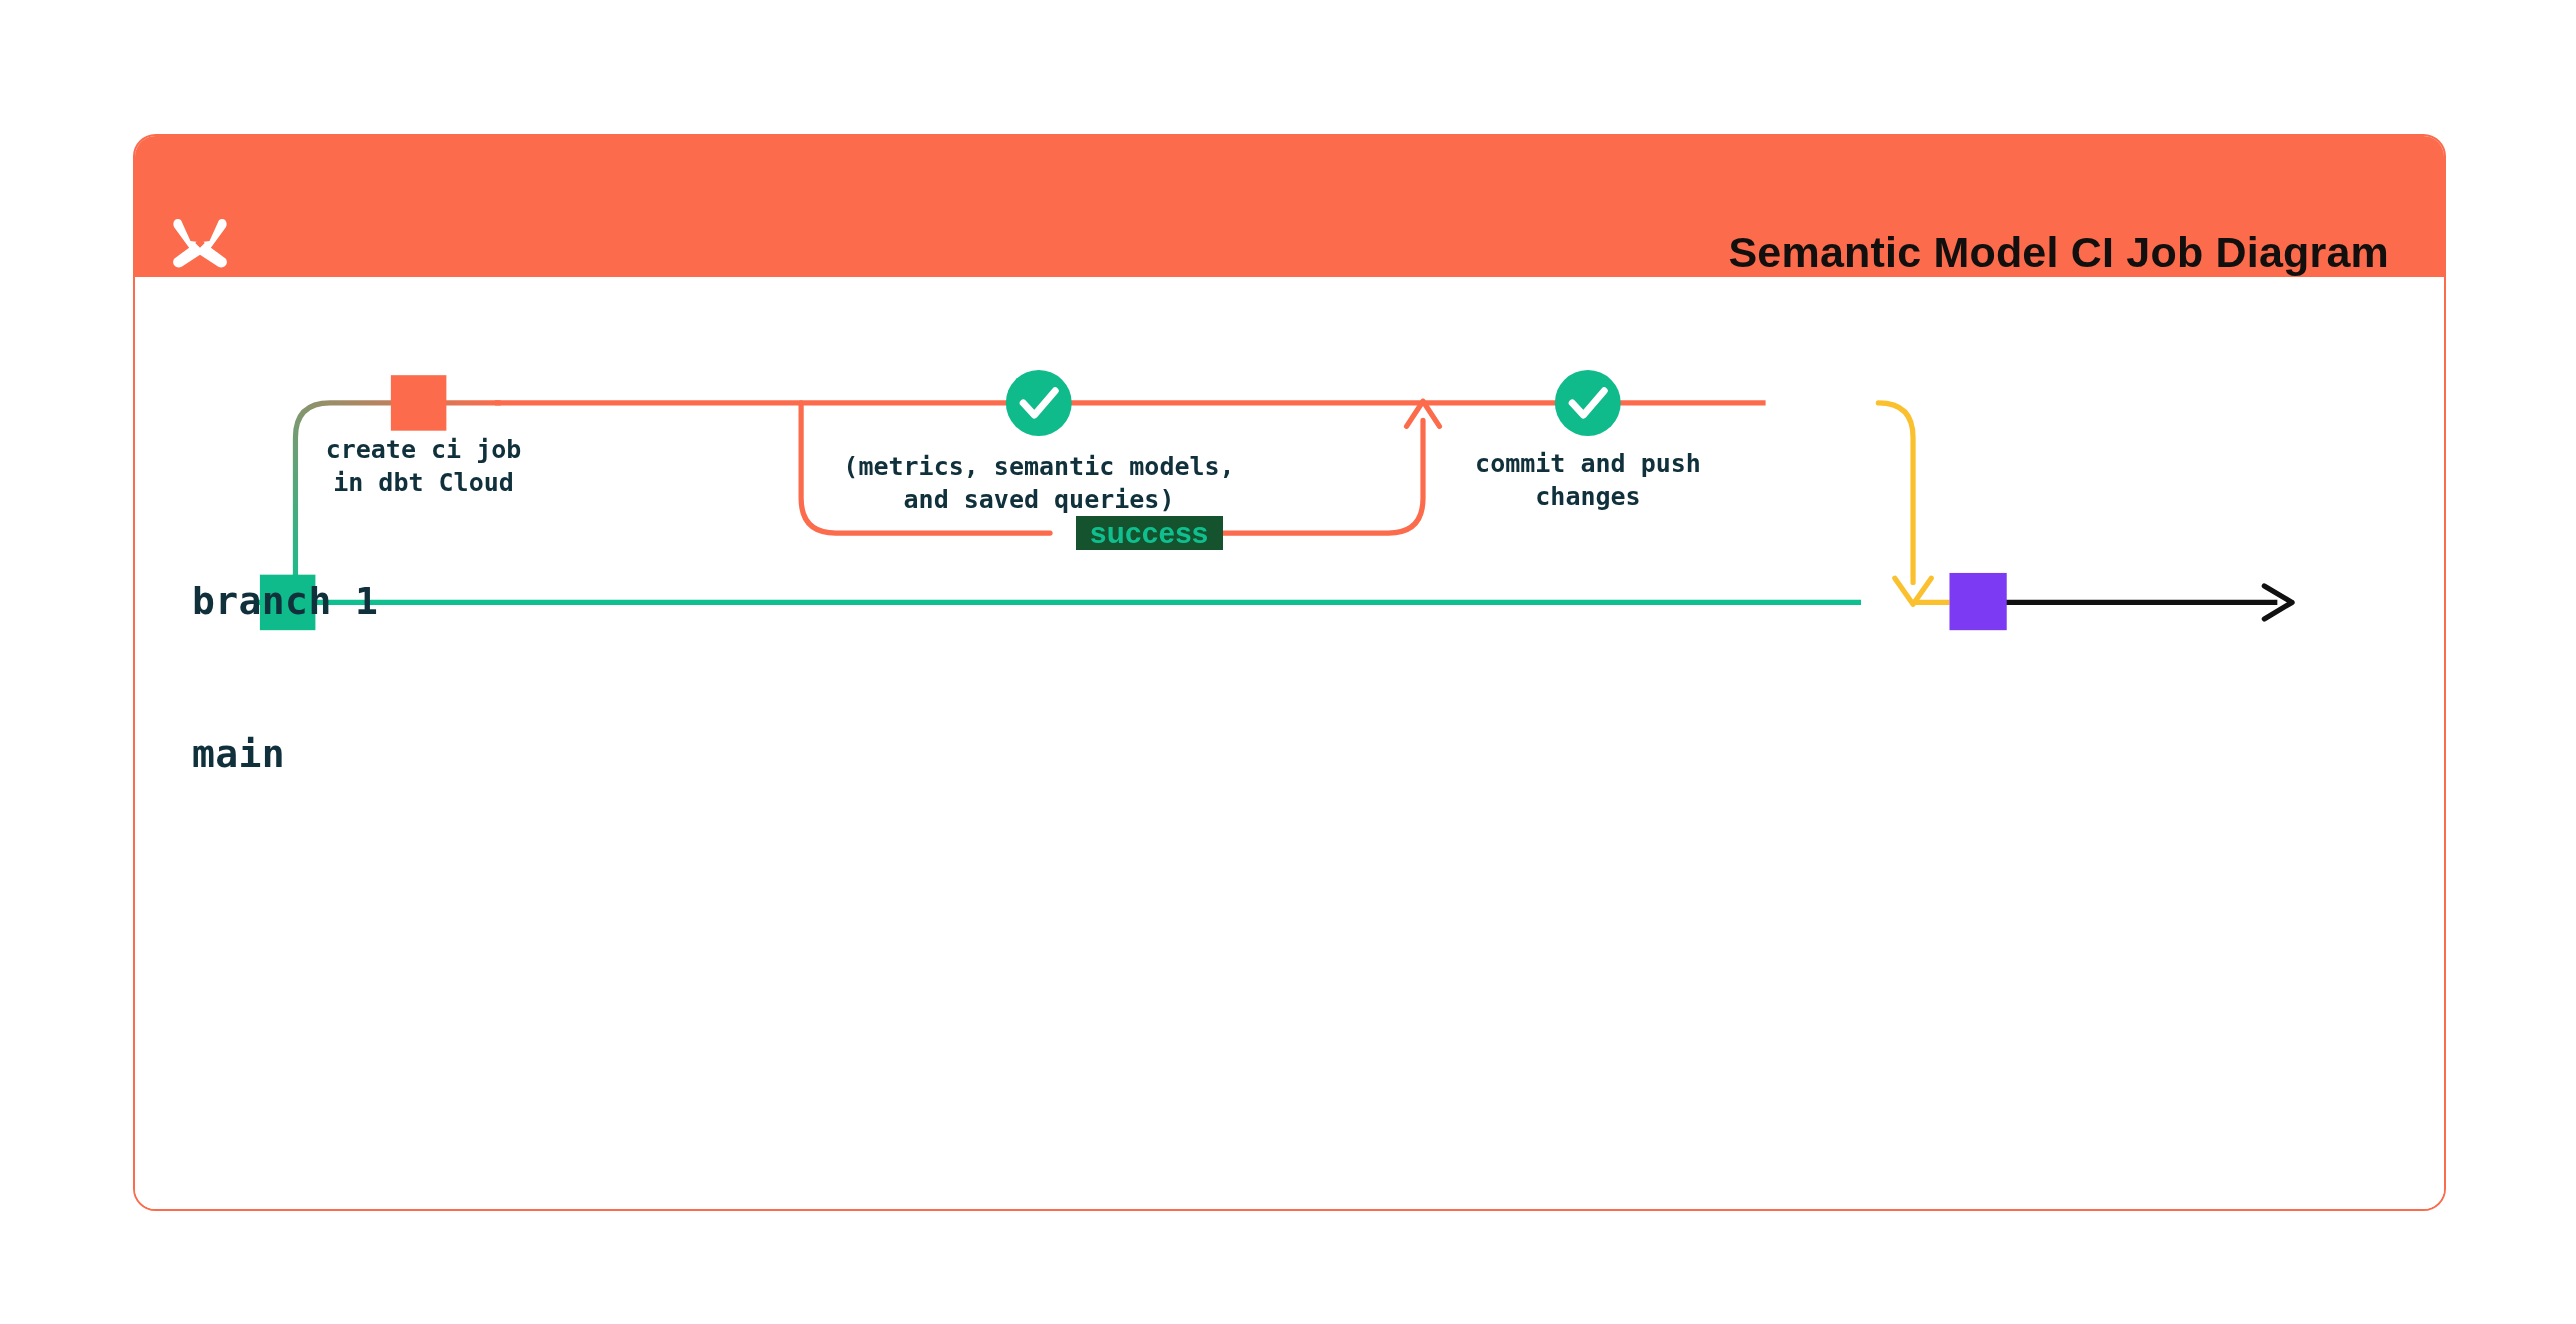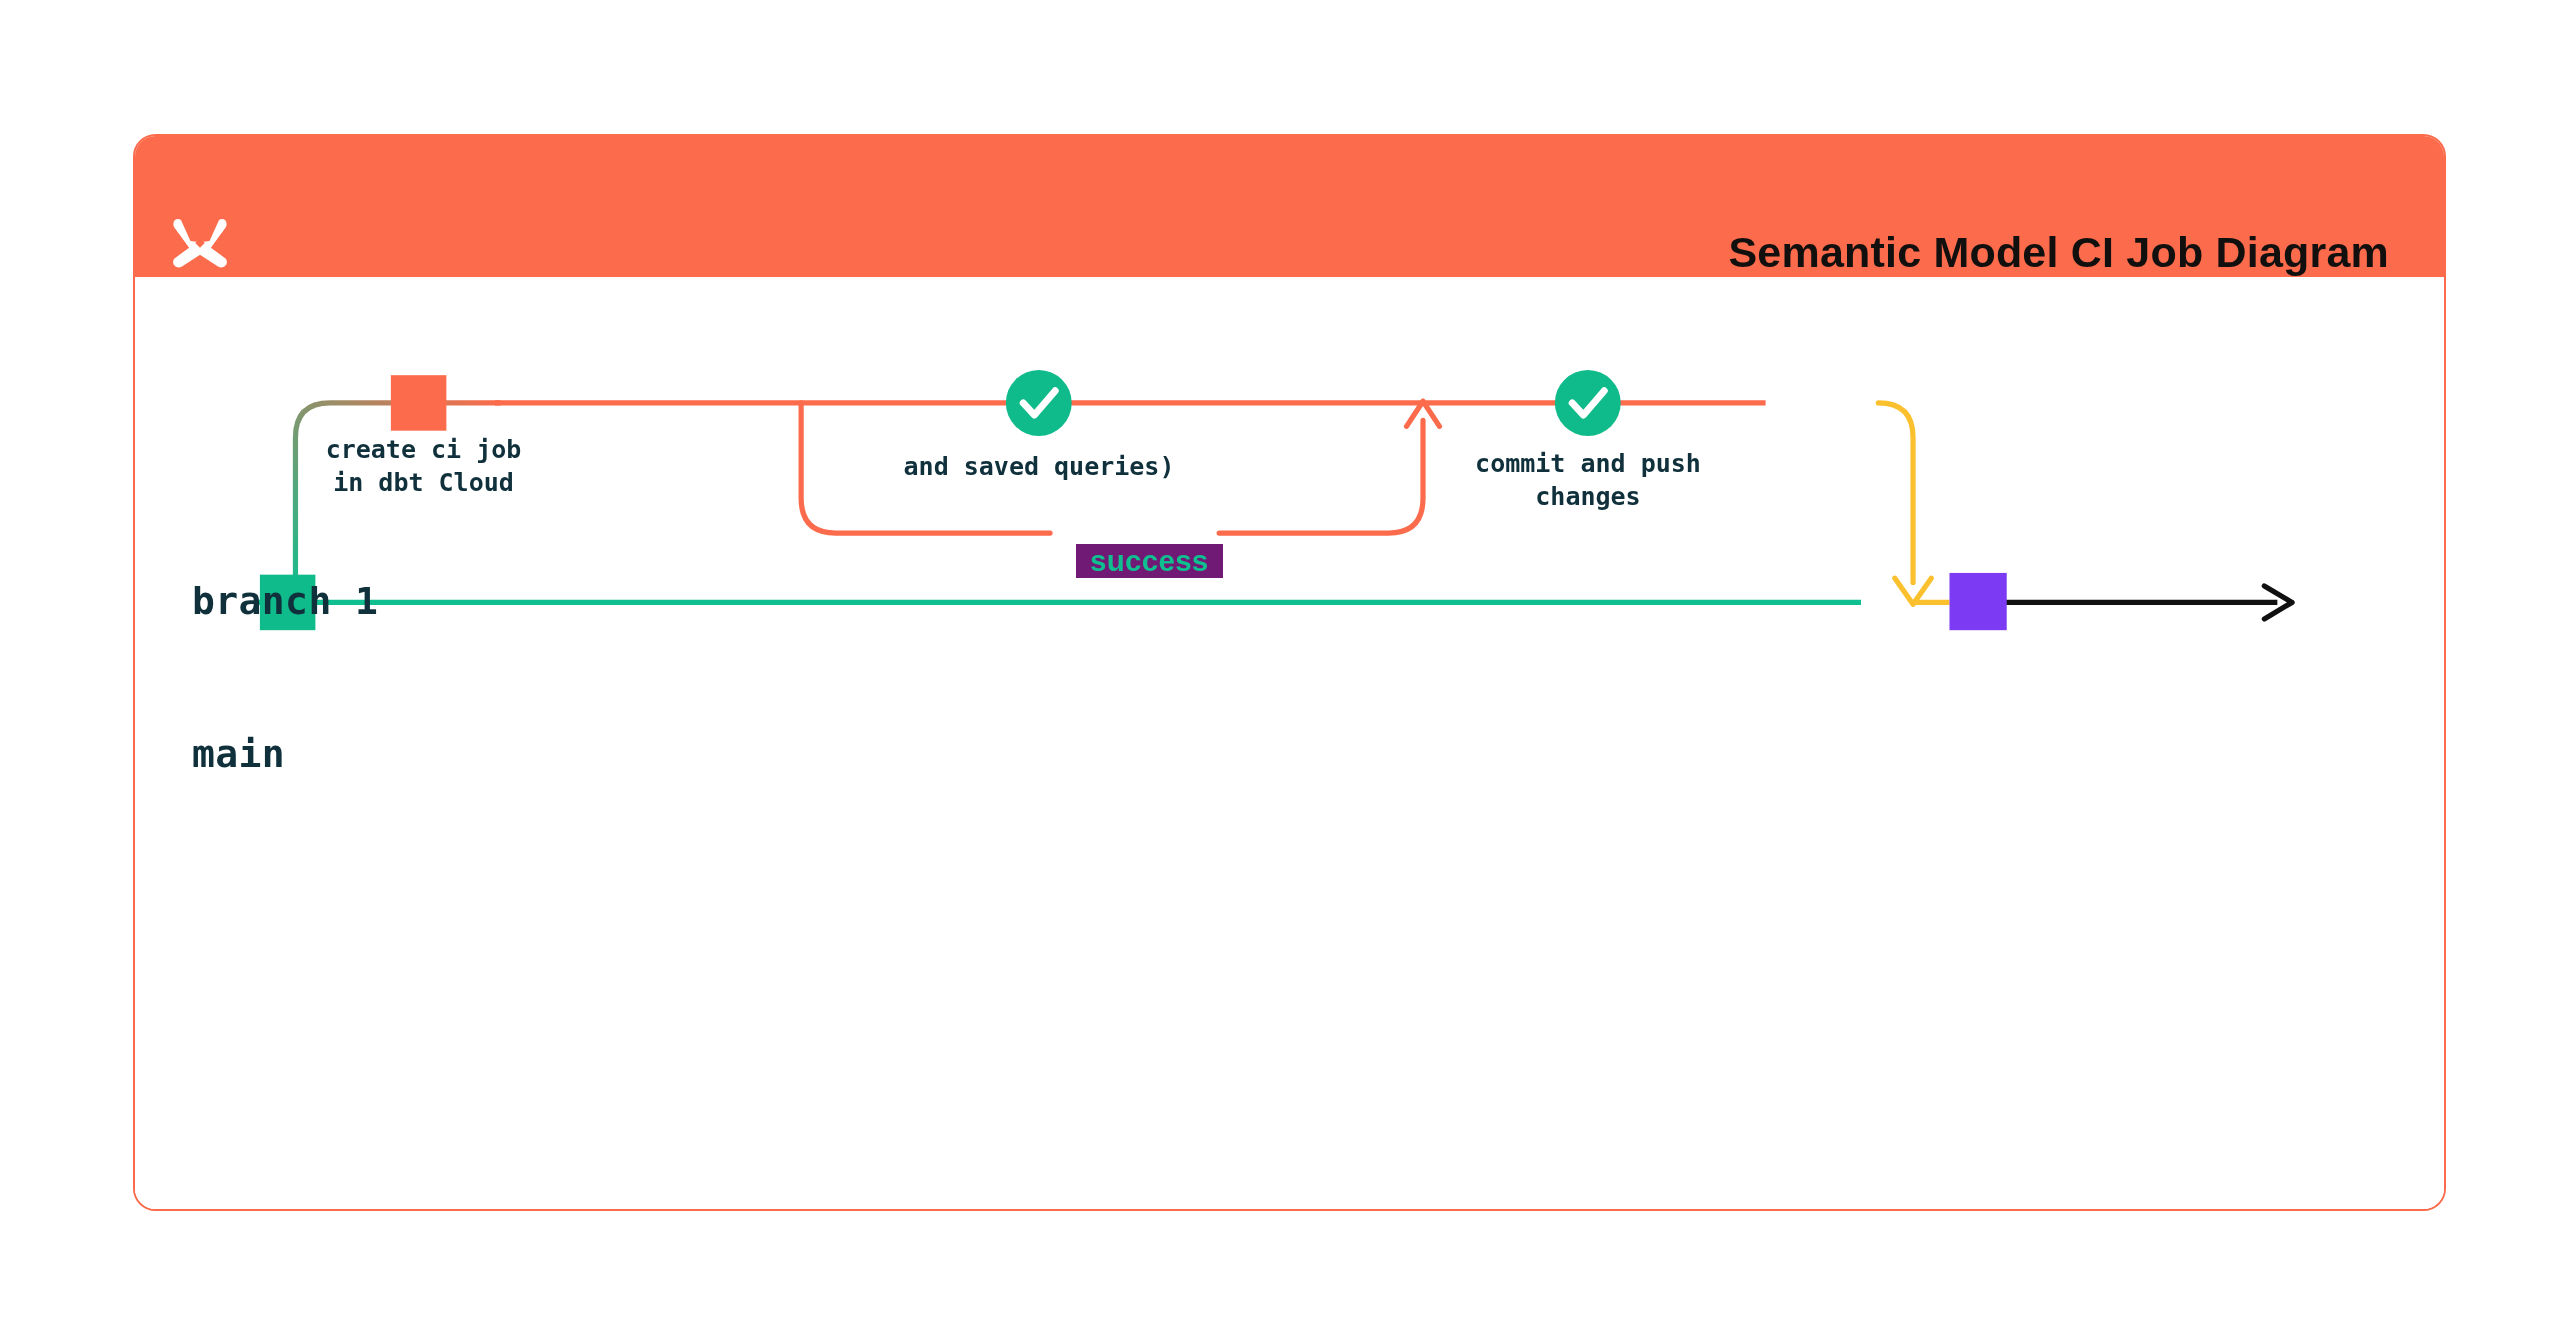--- a/index.html
+++ b/index.html
@@ -104,24 +104,23 @@
     letter-spacing: 0px;
   }
 
   .loop-status {
     position: absolute;
     color: #0FBF8F;
     font-family: "Liberation Sans", sans-serif;
     font-weight: 700;
     font-size: 29.5px;
     letter-spacing: 0.3px;
-    background: #701a75;
+    background: #14532d;
     padding: 0 14px;
     white-space: nowrap;
-    margin-top: 28px;
   }
 </style>
 </head>
 <body>
 
 <div id="stage">
 
   <div class="card">
 
     <div class="card-header">
@@ -202,20 +201,21 @@
       <div class="lbl branch-name" style="left:57px; top:299px;">branch 1</div>
 
       <div class="lbl branch-name" style="left:57px; top:452px;">main</div>
 
       <div style="position:absolute; left:180px; top:156px; width:217px; text-align:center;">
         <div class="lbl node-label" style="position:static;">create ci job</div>
         <div class="lbl node-label" style="position:static;">in dbt Cloud</div>
       </div>
 
       <div style="position:absolute; left:644px; top:173px; width:520px; text-align:center;">
+        <div class="lbl node-label" style="position:static;">(metrics, semantic models,</div>
         <div class="lbl node-label" style="position:static;">and saved queries)</div>
       </div>
 
       <div class="loop-status" style="left:941px; top:239px;">success</div>
 
       <div style="position:absolute; left:1232px; top:170px; width:442px; text-align:center;">
         <div class="lbl node-label" style="position:static;">commit and push</div>
         <div class="lbl node-label" style="position:static;">changes</div>
       </div>
 

